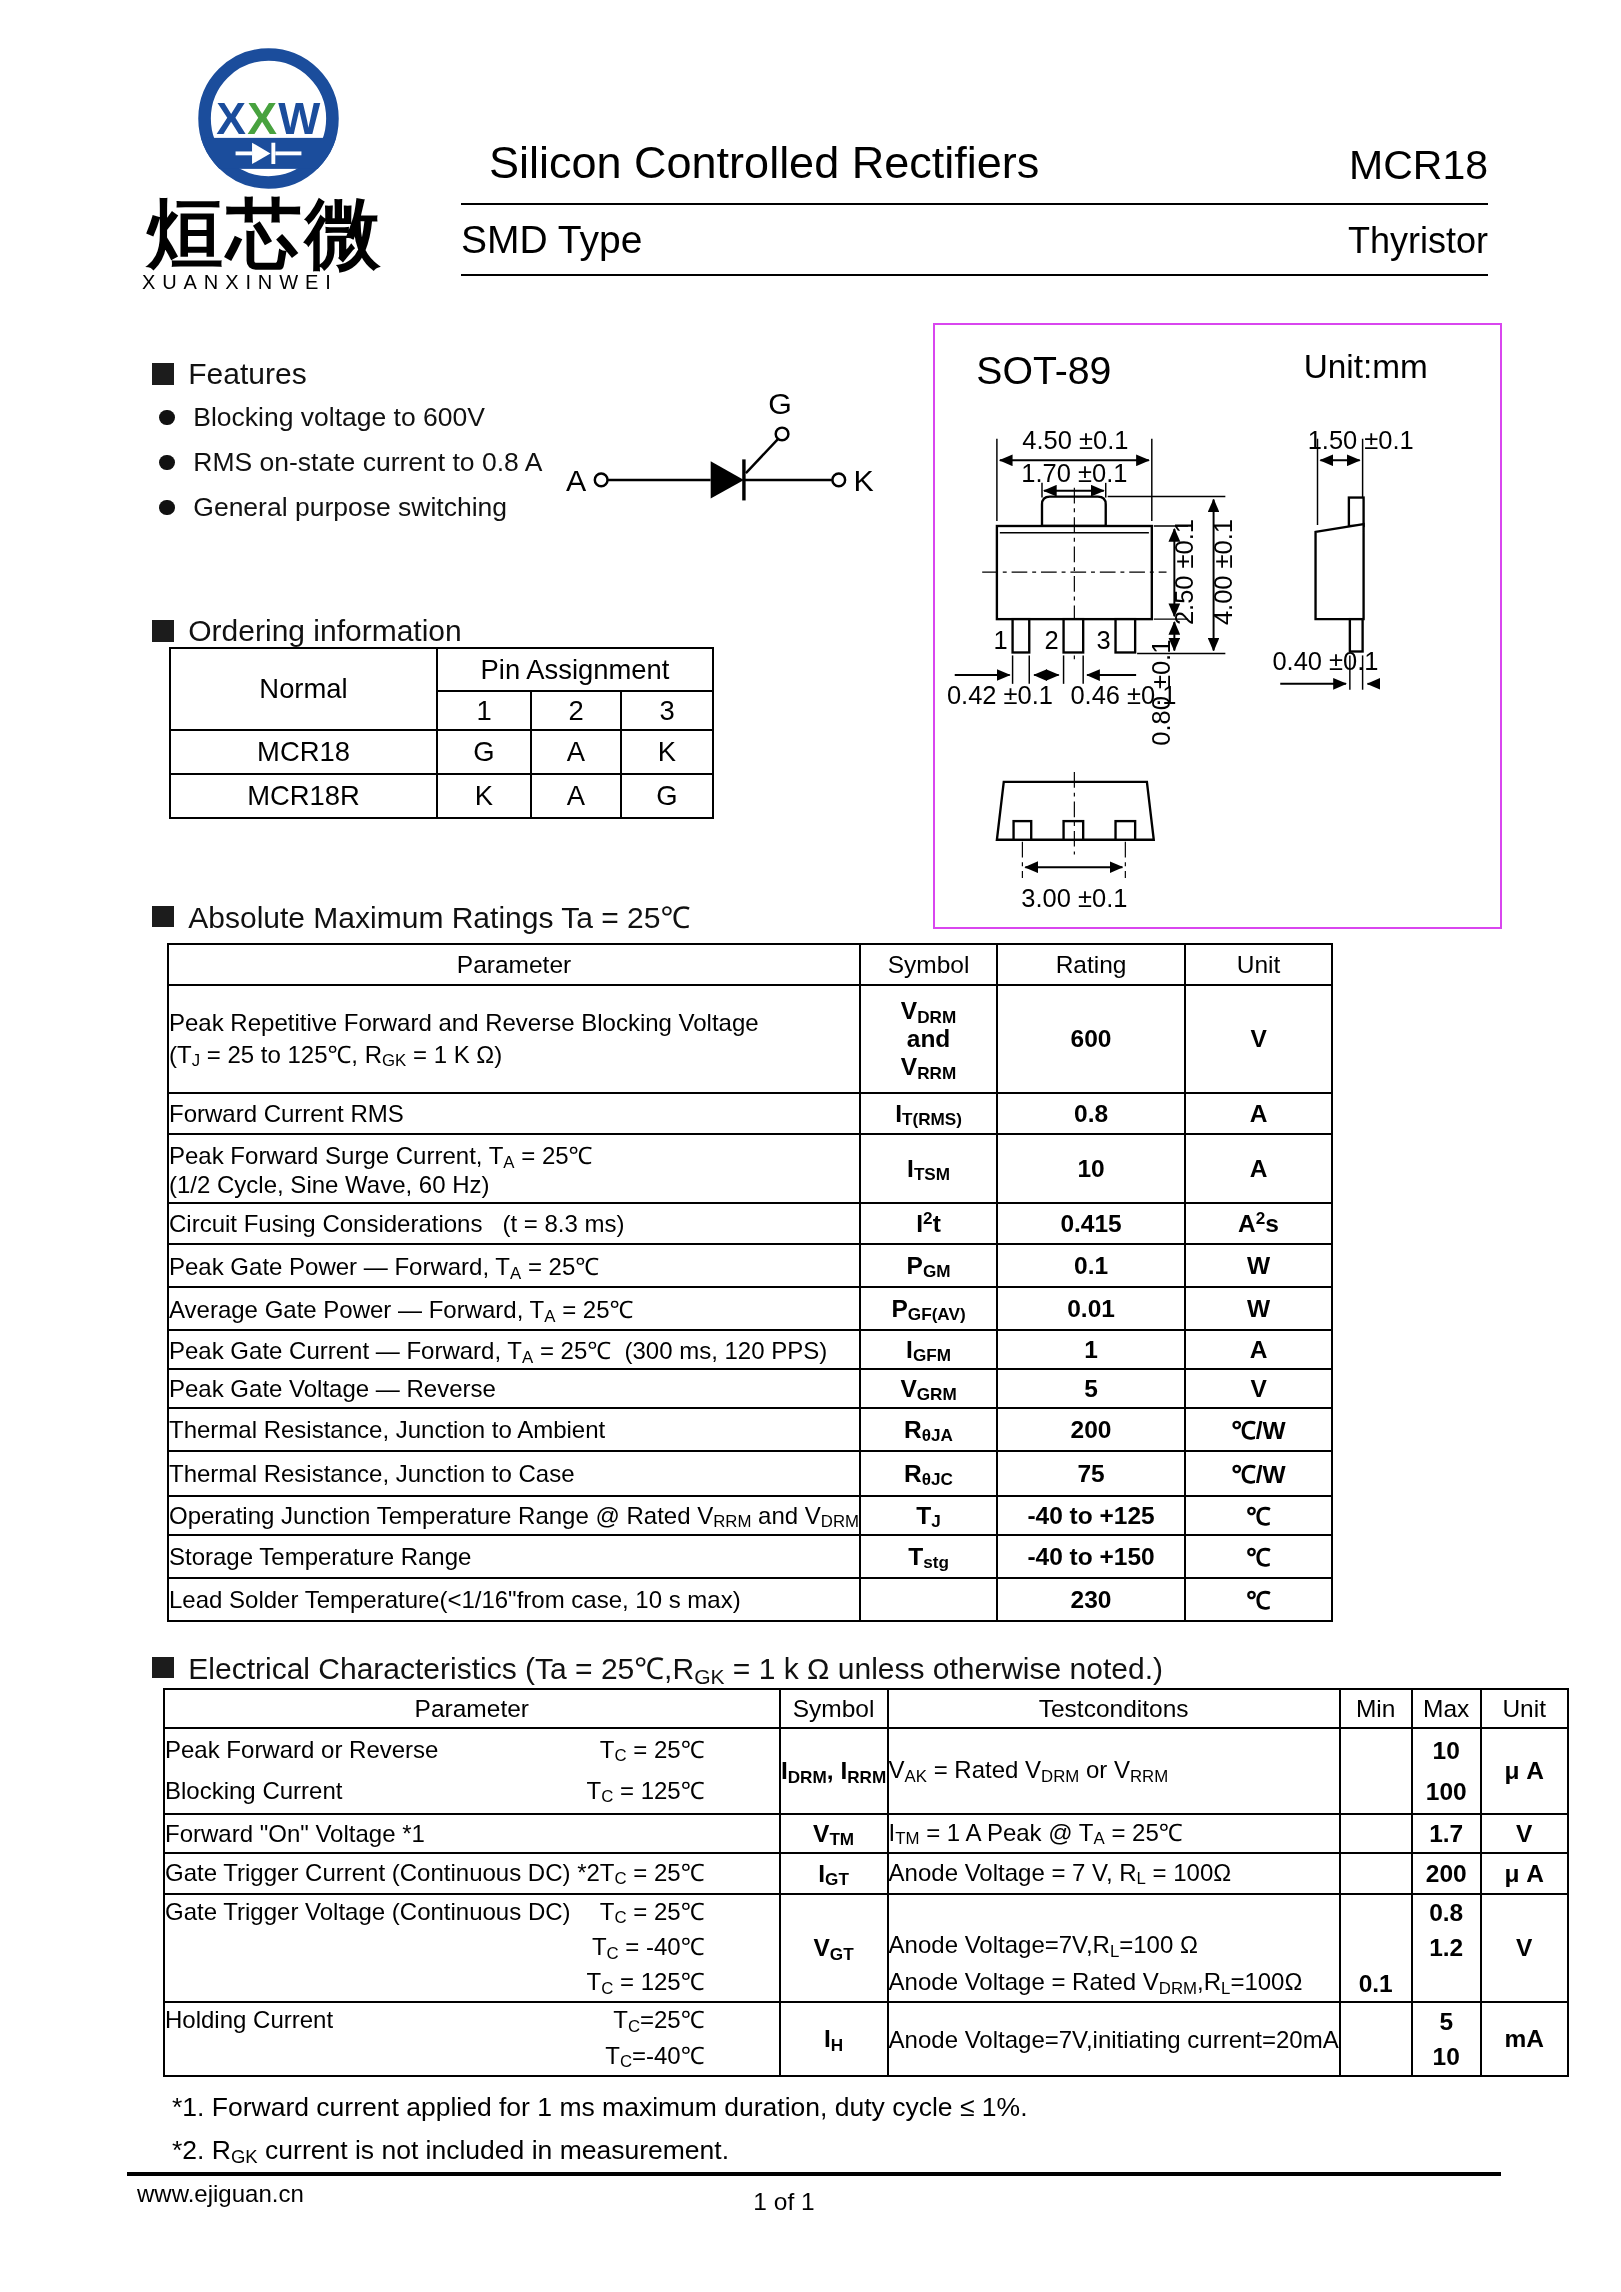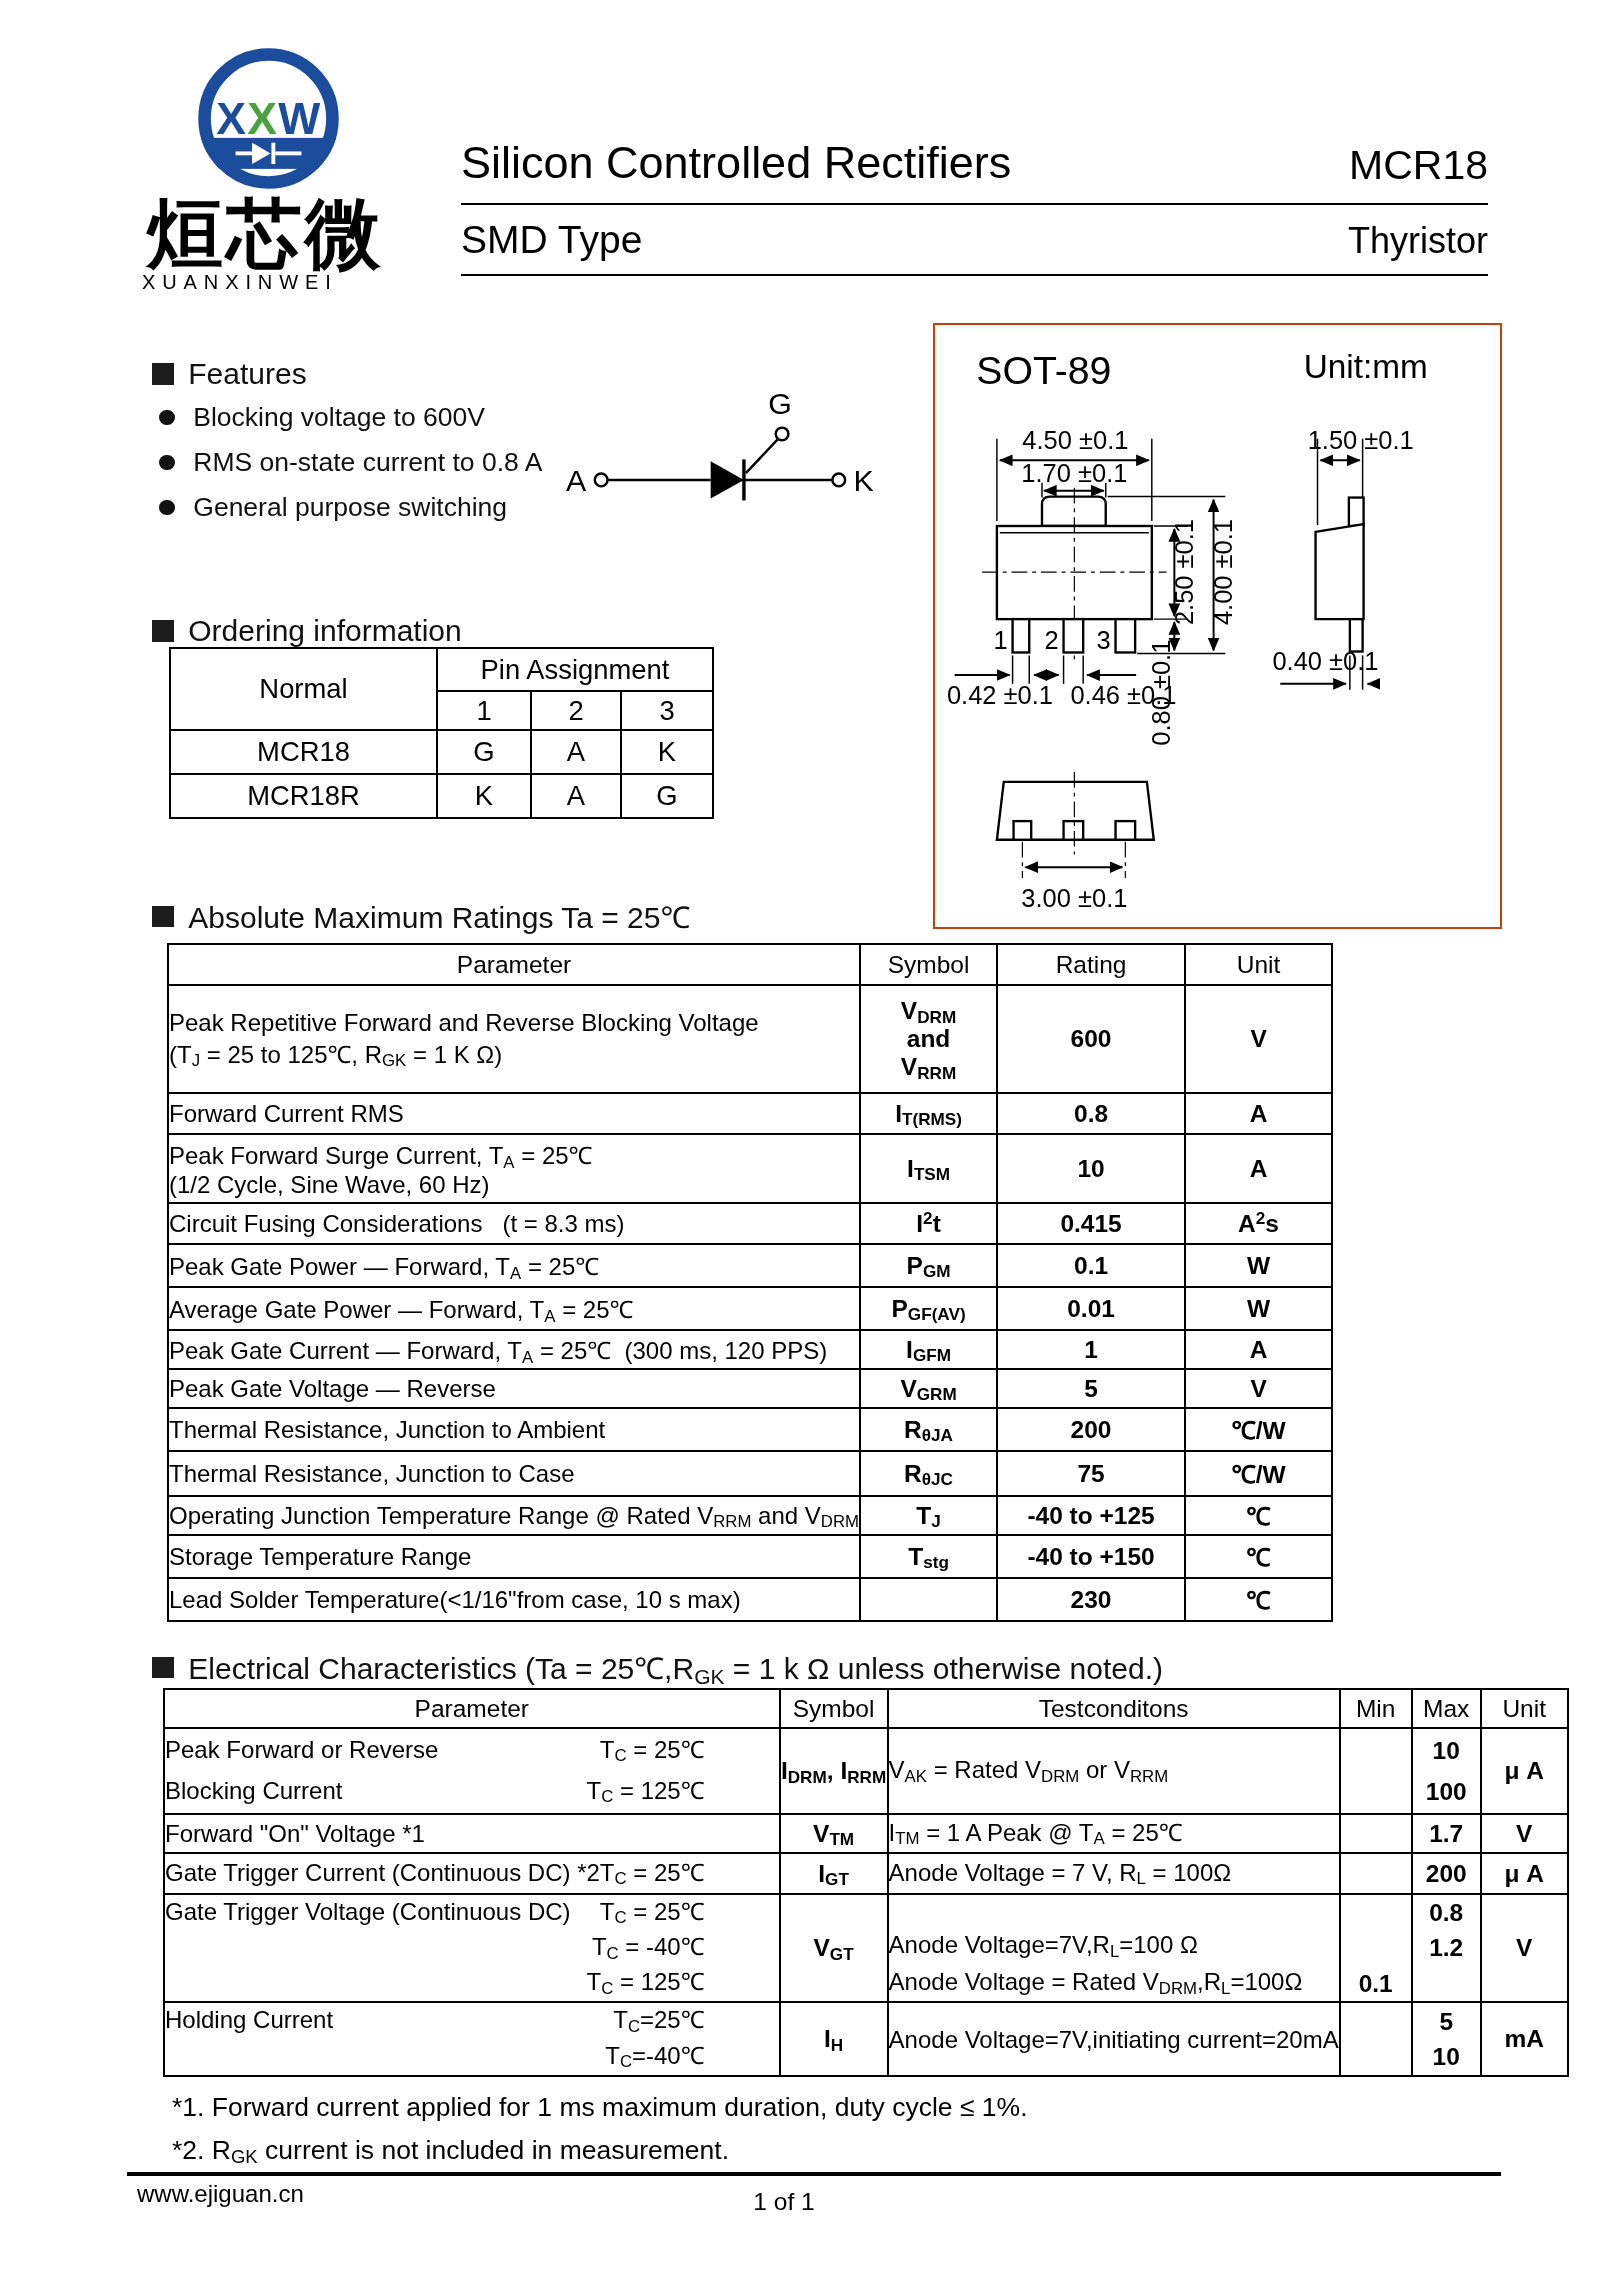--- a/index.html
+++ b/index.html
@@ -8,30 +8,30 @@
   sub { font-size:70%; vertical-align:baseline; position:relative; top:0.22em; }
   sup { font-size:70%; vertical-align:baseline; position:relative; top:-0.45em; }
   .abs { position:absolute; }
   
   .brand-cn { left:147px; top:184px; font-size:76px; font-weight:bold; letter-spacing:2.9px; }
   .brand-en { left:142px; top:271px; font-size:20px; letter-spacing:6.9px; }
   .trow { left:461px; width:1027px; display:flex; justify-content:space-between;
           align-items:flex-end; border-bottom:2.9px solid #000; }
   .trow1 { top:137px; padding-bottom:13.7px; }
   .trow2 { top:218px; padding-bottom:11.8px; }
-  .t-main { font-size:45px; } .t-part { font-size:41px; }
+  .t-main { font-size:45px;margin-left:28px; } .t-part { font-size:41px; }
   .t-sub  { font-size:39px; } .t-type { font-size:36px; }
   
   .sec-head { left:152px; font-size:30px; display:flex; align-items:center; gap:14.7px; color:#111; }
   .sq { width:21.6px; height:21.6px; background:#1c1c1c; flex:0 0 auto; }
   
   .feat { left:159px; font-size:26.5px; display:flex; align-items:center; gap:18.6px; color:#111; }
   .dot { width:15.7px; height:15.7px; border-radius:50%; background:#111; flex:0 0 auto; }
   
-  .pkg-box { left:933px; top:323px; width:565px; height:602px; border:2px solid #c2410c; }
+  .pkg-box { left:933px; top:323px; width:565px; height:602px; border:2px solid #d946ef; }
   .pkg-box text { font-size:26px; fill:#000; font-family:"Liberation Sans",sans-serif; }
   .pkg-box .big { font-size:40px; } .pkg-box .med { font-size:34px; }
   .dln { stroke:#000; stroke-width:2; fill:none; }
   .thn { stroke:#000; stroke-width:1.5; fill:none; }
   .out { stroke:#000; stroke-width:2.4; fill:#fff; }
   .cl  { stroke:#000; stroke-width:1.2; stroke-dasharray:16 5 4 5; fill:none; }
   
   .dtab { border-collapse:collapse; table-layout:fixed; }
   .dtab td { border:2px solid #000; font-size:24.5px; vertical-align:middle; padding:0; }
   .dtab { border:2.9px solid #000; }

